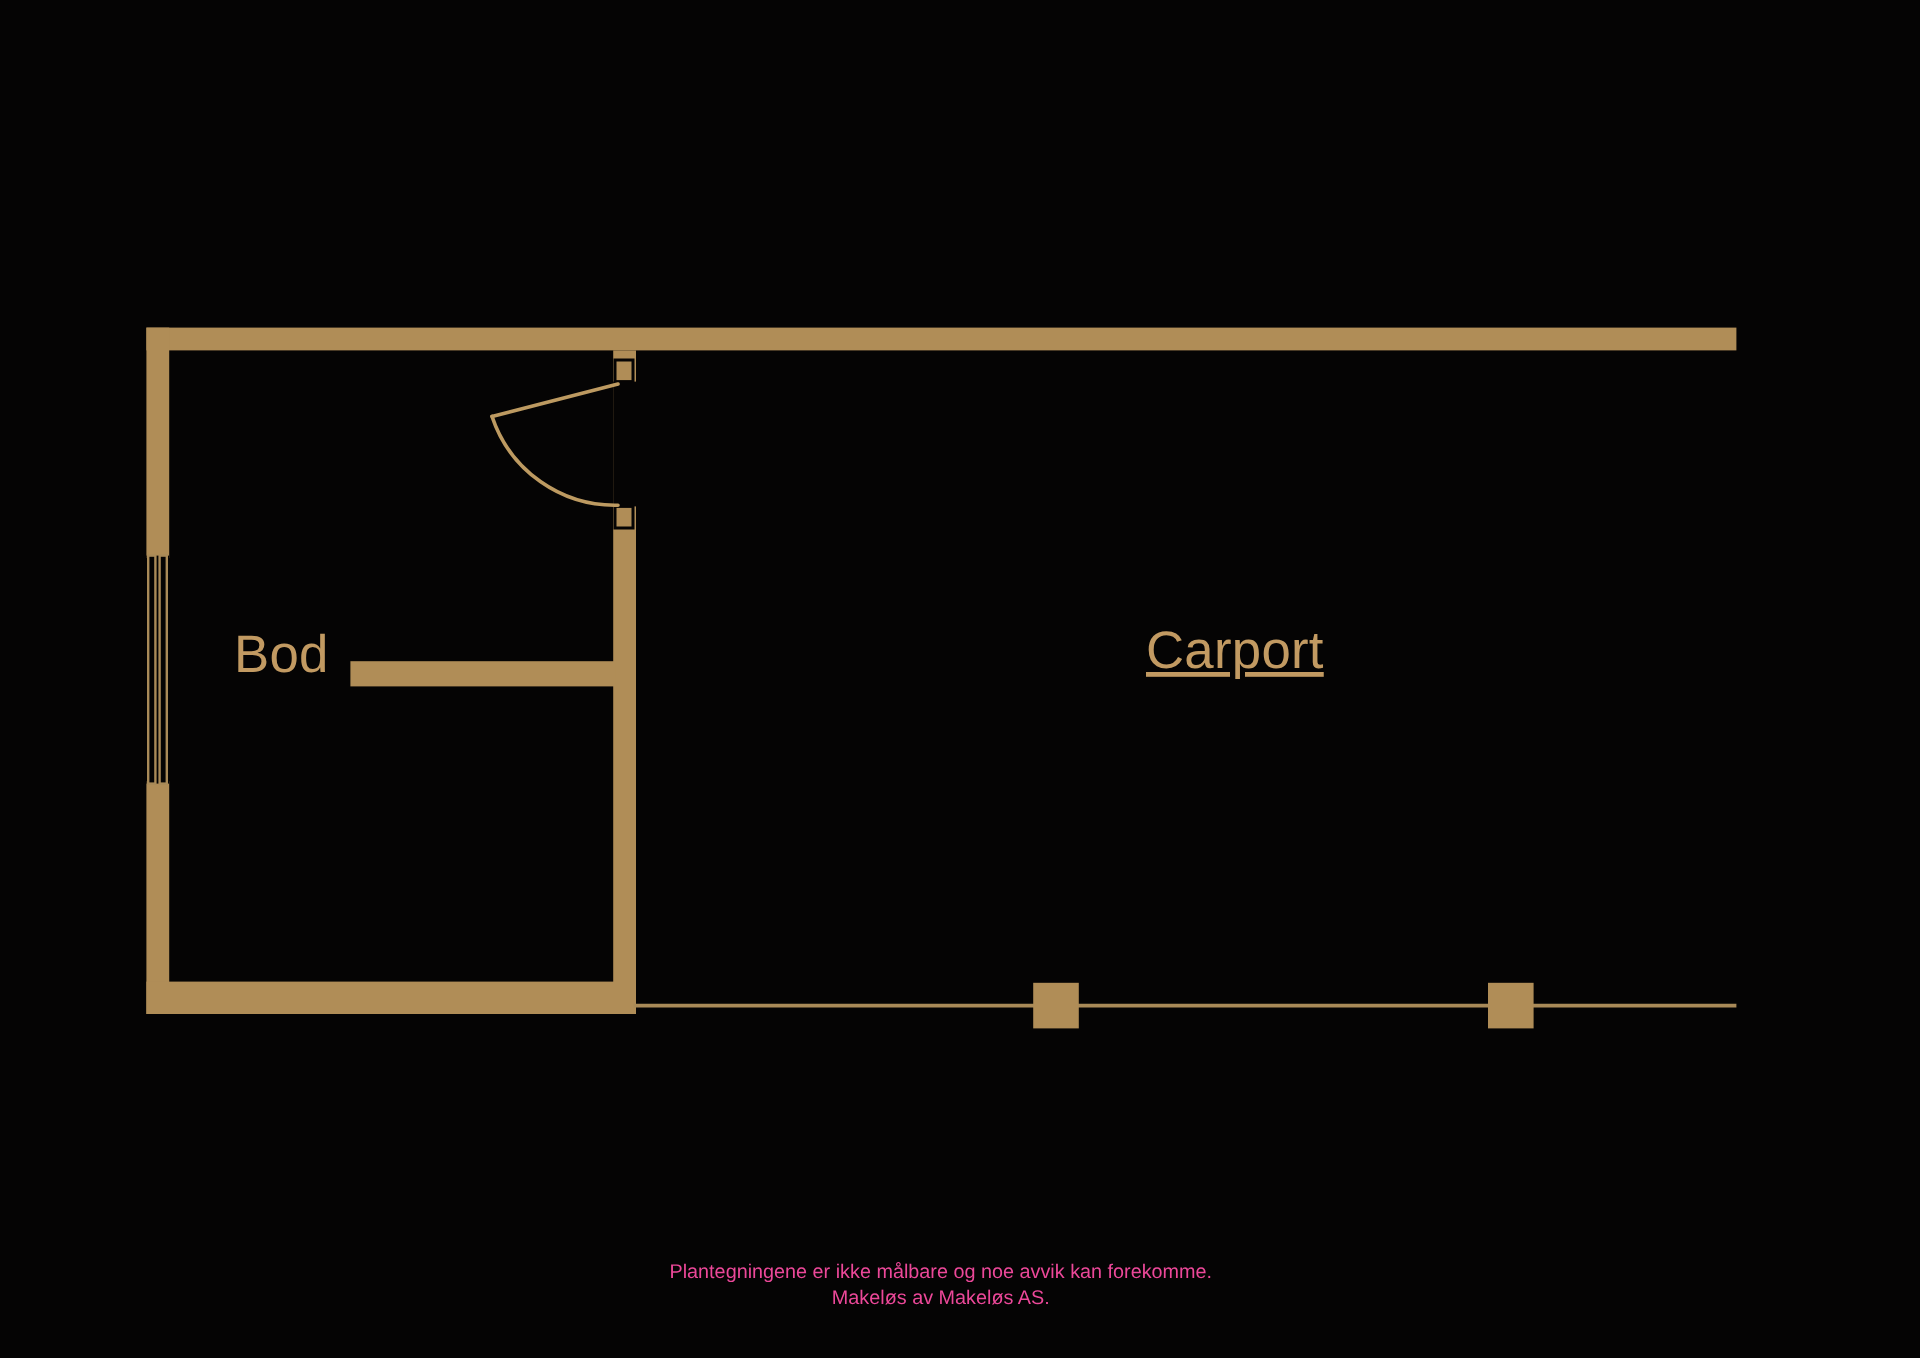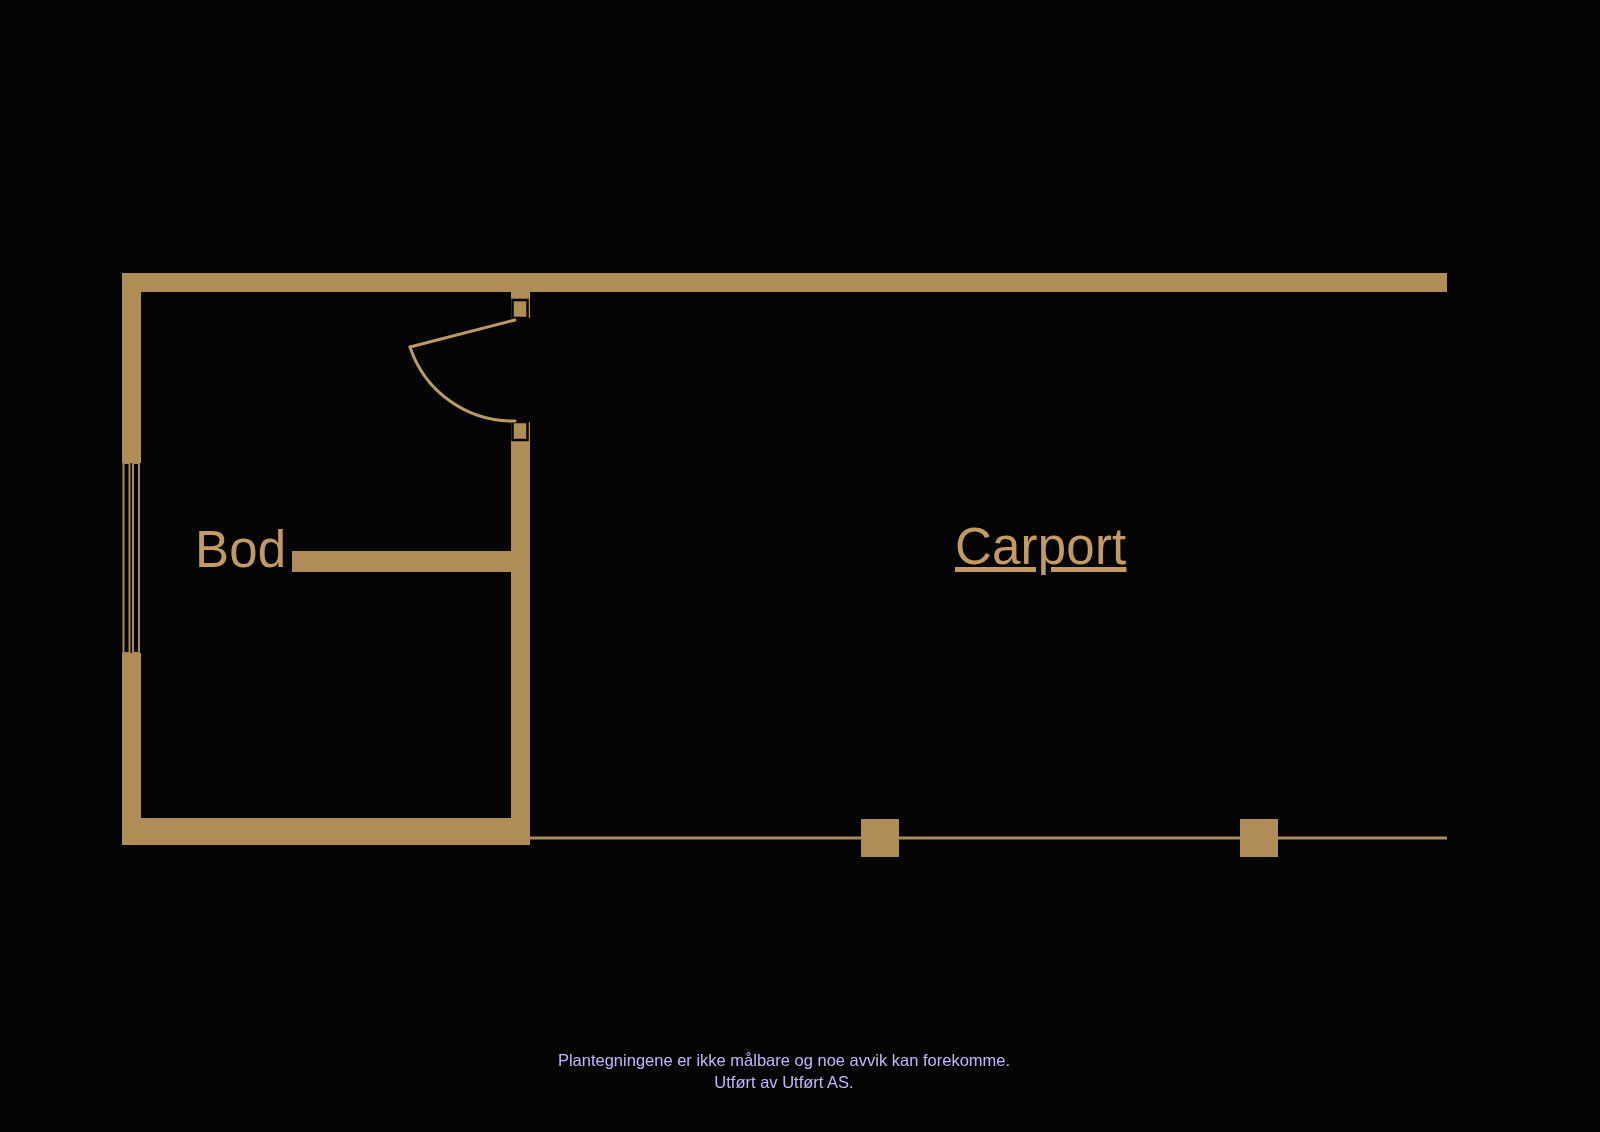--- a/index.html
+++ b/index.html
@@ -21,42 +21,42 @@
     left: 0;
     top: 0;
     width: 1600px;
     height: 1132px;
     display: block;
   }
   .room-label {
     position: absolute;
     color: #c29a62;
     font-family: "Liberation Sans", sans-serif;
-    font-size: 51px;
+    font-size: 44px;
     font-weight: 400;
     letter-spacing: 0.2px;
     white-space: nowrap;
     line-height: 1;
   }
   #label-bod {
     left: 195px;
     top: 524px;
   }
   #label-carport {
     left: 955px;
     top: 521px;
     text-decoration: underline;
   }
   #footer-note {
     position: absolute;
     left: 0;
     top: 1050px;
     width: 1568px;
     text-align: center;
-    color: #c4b5fd;
+    color: #ec4899;
     font-family: "Liberation Sans", sans-serif;
     font-size: 16.5px;
     line-height: 1.33;
   }
   #footer-note div {
     display: block;
   }
 </style>
 </head>
 <body>
@@ -104,16 +104,16 @@
     </g>
 
   </svg>
 
   <div class="room-label" id="label-bod">Bod</div>
 
   <div class="room-label" id="label-carport">Carport</div>
 
   <div id="footer-note">
     <div>Plantegningene er ikke målbare og noe avvik kan forekomme.</div>
-    <div>Utført av Utført AS.</div>
+    <div>Makeløs av Makeløs AS.</div>
   </div>
 
 </div>
 
 </body></html>

